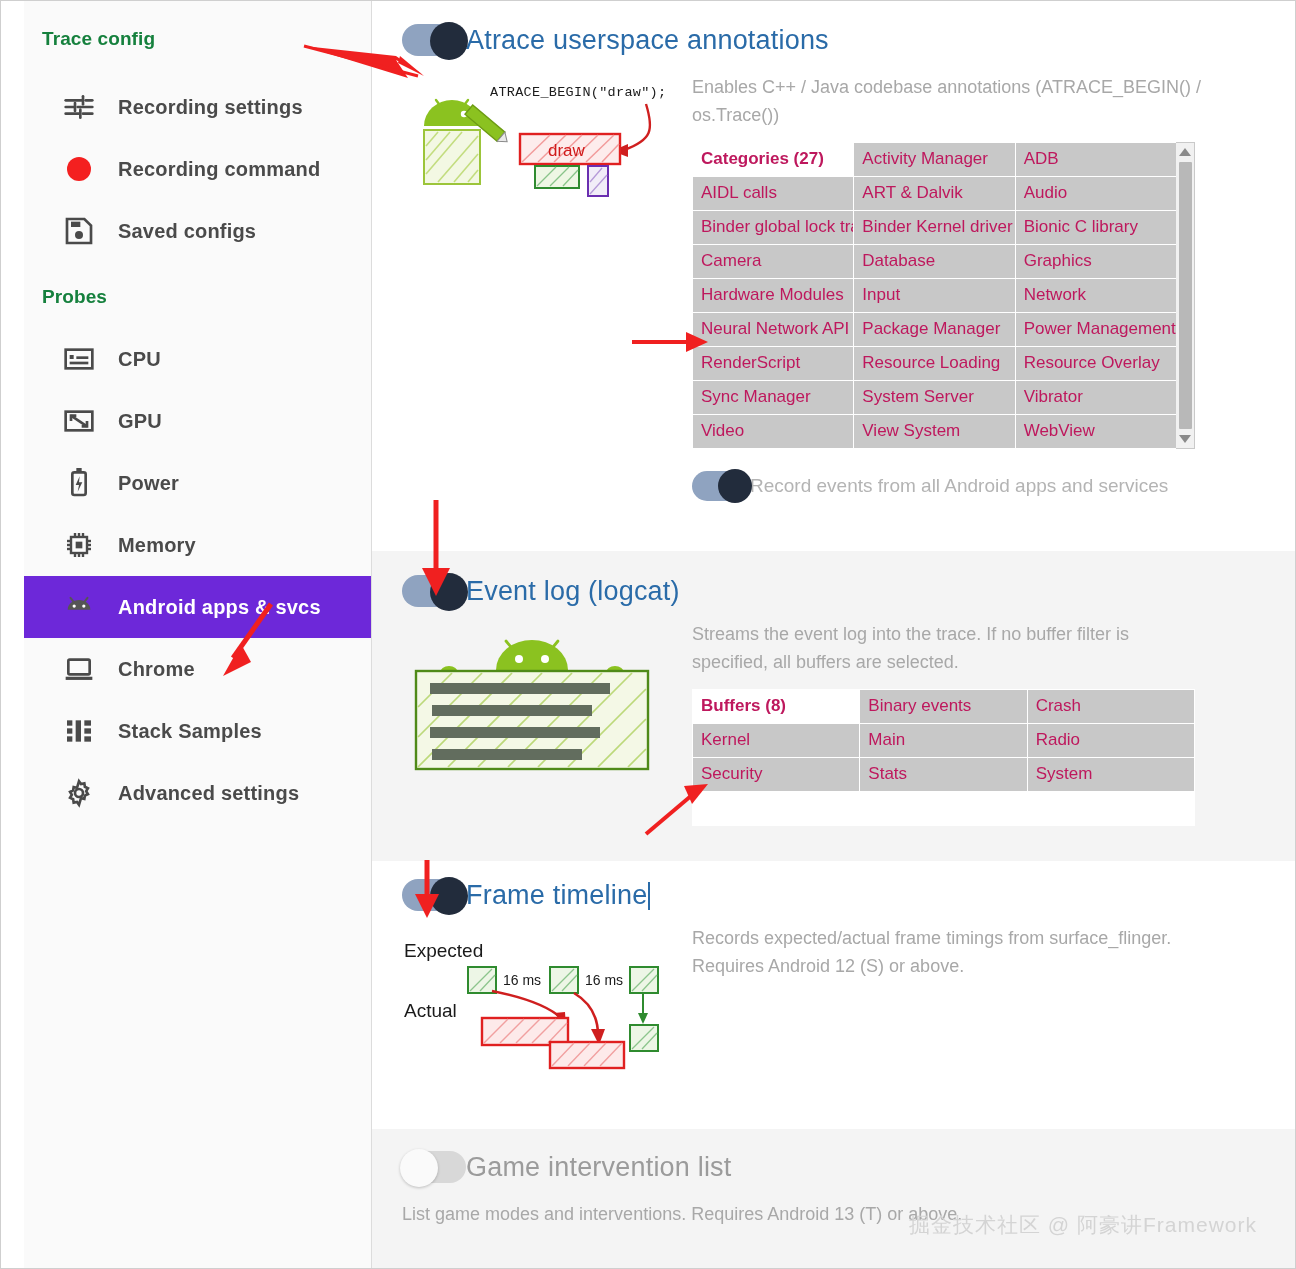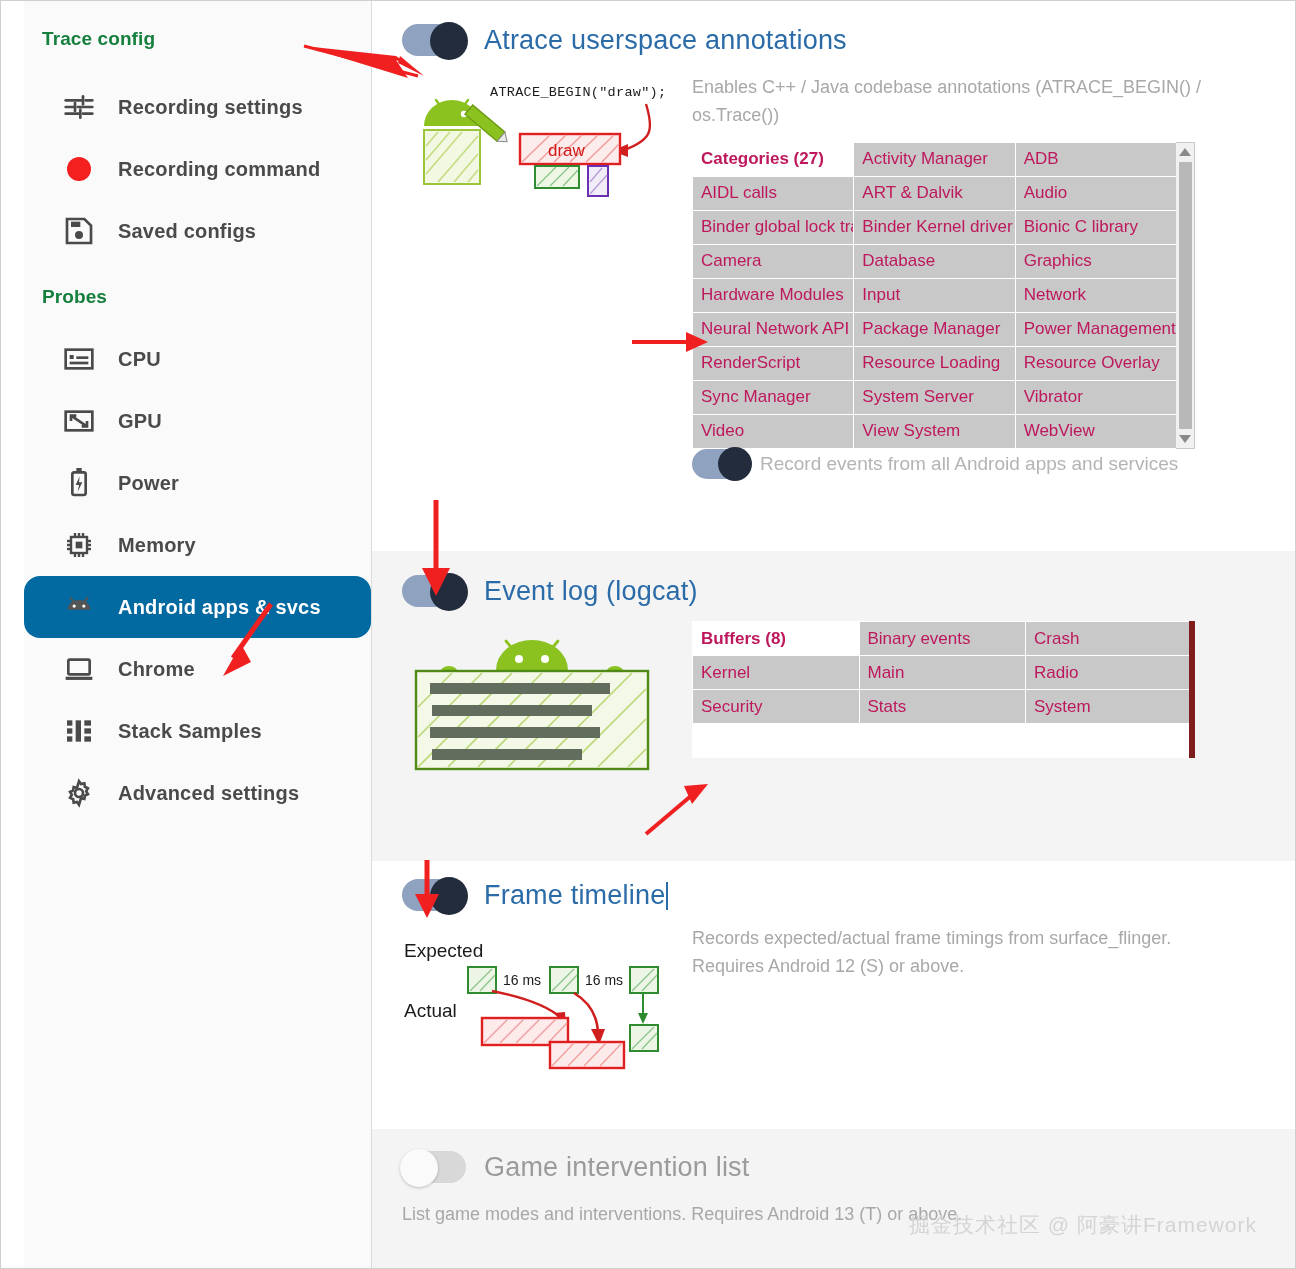--- a/index.html
+++ b/index.html
@@ -38,38 +38,38 @@
   .side-title.probes { margin-top: 24px; margin-bottom: 20px; }
   .side-item {
     display: flex; align-items: center;
     height: 62px; padding-left: 38px; gap: 22px;
     cursor: pointer;
   }
   .side-item .lbl {
     font-size: 20px; font-weight: bold; color: #4a4a4a;
     letter-spacing: .2px; white-space: nowrap;
   }
-  .side-item.active { background: #0369a1; border-radius: 16px; }
+  .side-item.active { background: #6d28d9; }
   .side-item.active .lbl { color: #ffffff; }
   .side-item .ico {
     width: 34px; height: 34px; display: flex;
     align-items: center; justify-content: center; flex: 0 0 34px;
   }
   .side-item .ico svg { display: block; }
 
   
   .main {
     flex: 1; position: relative; overflow: hidden;
     background: #ffffff;
   }
   .section { position: relative; padding: 0 0 0 0; }
   .section.shaded { background: #f4f4f4; }
 
   .sec-head {
-    display: flex; align-items: center; gap: 18px;
+    display: flex; align-items: center; 
     padding: 24px 0 0 30px;
   }
   .sec-title {
     font-size: 27px; color: #2a6ba8; font-weight: normal;
     letter-spacing: .2px; white-space: nowrap;
   }
   .sec-title.off { color: #9b9b9b; }
   .caret {
     display: inline-block; width: 2px; height: 28px;
     background: #2a6ba8; margin-left: 1px; vertical-align: middle;
@@ -131,22 +131,22 @@
     border-left: 6px solid transparent; border-right: 6px solid transparent;
   }
   .sb-arrow.up { border-bottom: 8px solid #8a8a8a; }
   .sb-arrow.down { border-top: 8px solid #8a8a8a; }
   .sb-thumb {
     flex: 1; width: 13px; background: #b8b8b8; margin: 1px 0;
     border-radius: 1px;
   }
 
   .record-all {
-    display: flex; align-items: center; gap: 10px;
-    margin-left: 0;
+    display: flex; align-items: center; gap: 0;
+    margin-top: 22px; margin-left: 0;
   }
   .record-all .toggle { width: 58px; height: 30px; flex: 0 0 58px; }
   .record-all .toggle .knob { width: 34px; height: 34px; left: 26px; top: -2px; }
   .record-all .ra-lbl { font-size: 19px; color: #b4b4b4; white-space: nowrap; }
 
   
   .arrow { position: absolute; pointer-events: none; z-index: 40; }
 
   
   .watermark {
@@ -476,23 +476,24 @@
                 <line x1="226" y1="146" x2="244" y2="128"></line>
             </g>
             <rect x="28" y="62" width="180" height="11" fill="#626d5e"></rect>
             <rect x="30" y="84" width="160" height="11" fill="#626d5e"></rect>
             <rect x="28" y="106" width="170" height="11" fill="#626d5e"></rect>
             <rect x="30" y="128" width="150" height="11" fill="#626d5e"></rect>
           </svg>
         </div>
 
         <div class="rightcol">
+          <div class="desc">Streams the event log into the trace. If no buffer filter is specified, all buffers are selected.</div>
 
           <div class="opt-table-wrap" style="width:503px;">
-            <table class="opt-table" style="width:503px;border-right:6px solid #7f1d1d;">
+            <table class="opt-table" style="width:503px;border-right:1px solid #7f1d1d;">
               <tbody>
                 <tr>
                   <td class="hdr">Buffers (8)</td>
                   <td>Binary events</td>
                   <td>Crash</td>
                 </tr>
                 <tr>
                   <td>Kernel</td>
                   <td>Main</td>
                   <td>Radio</td>

